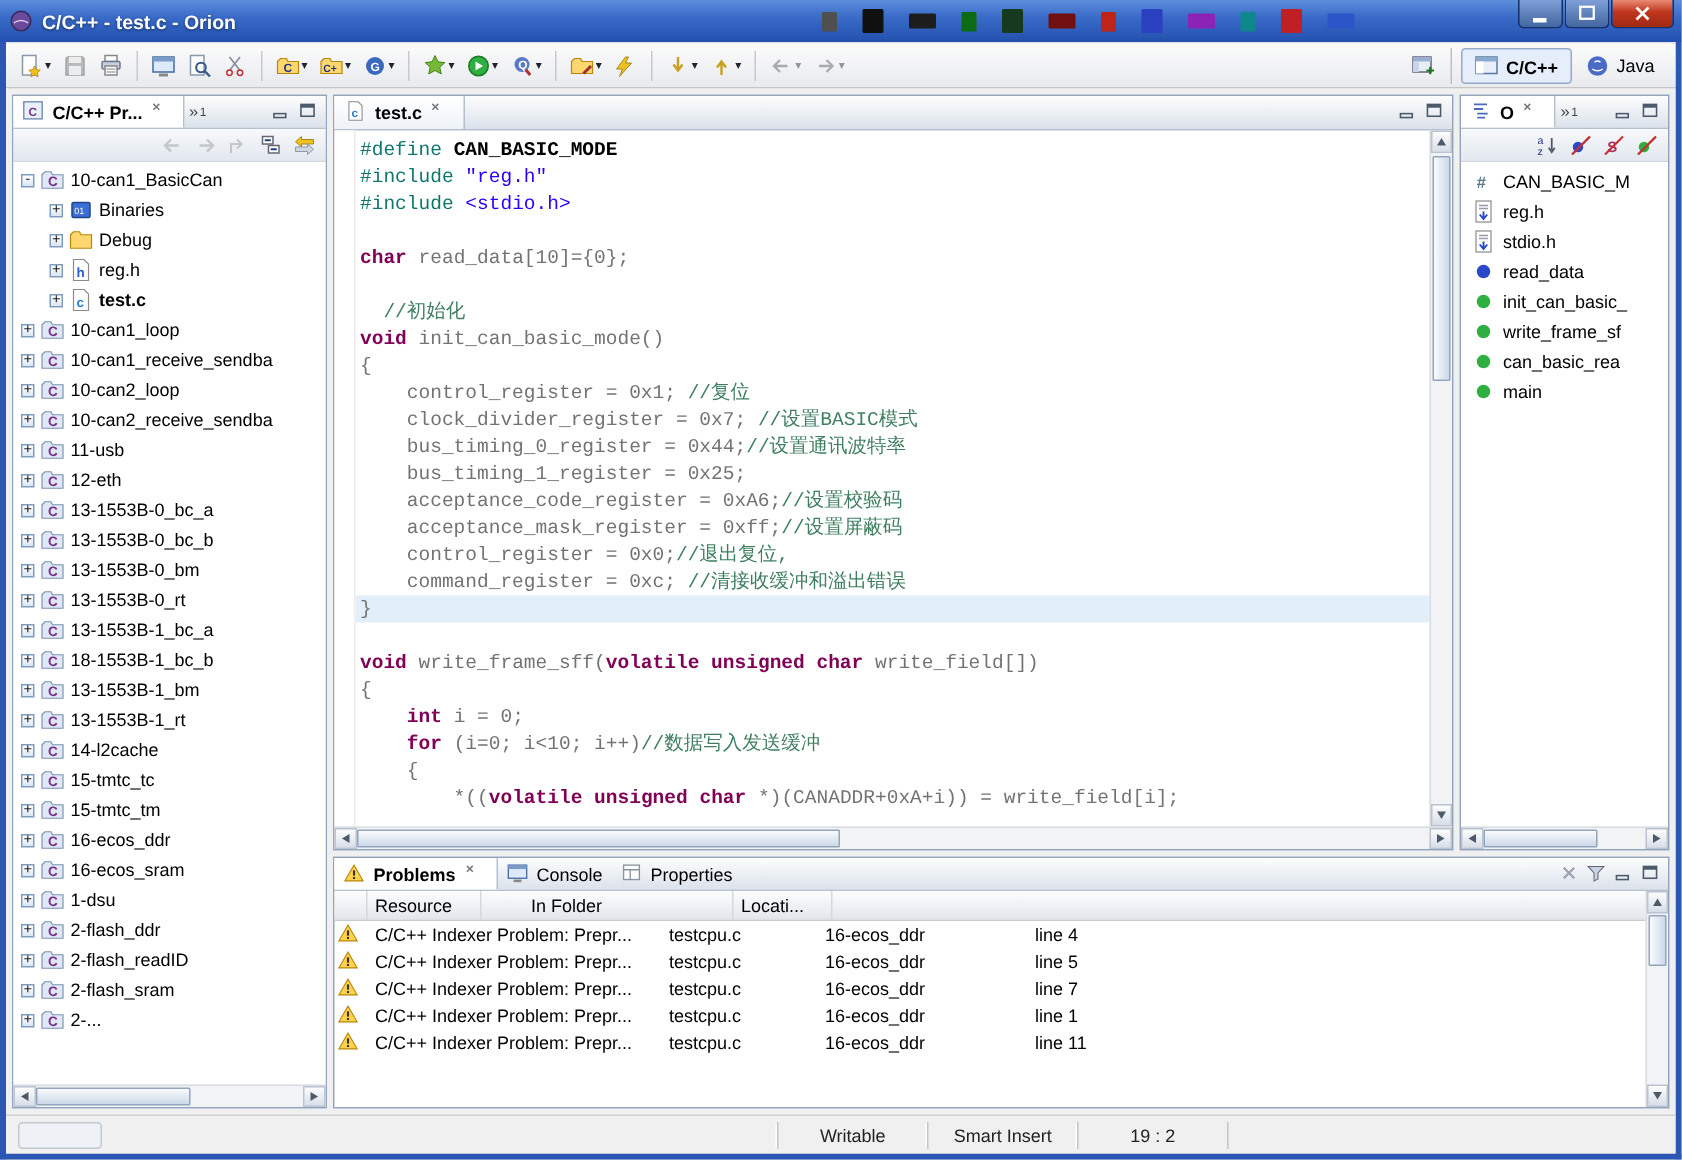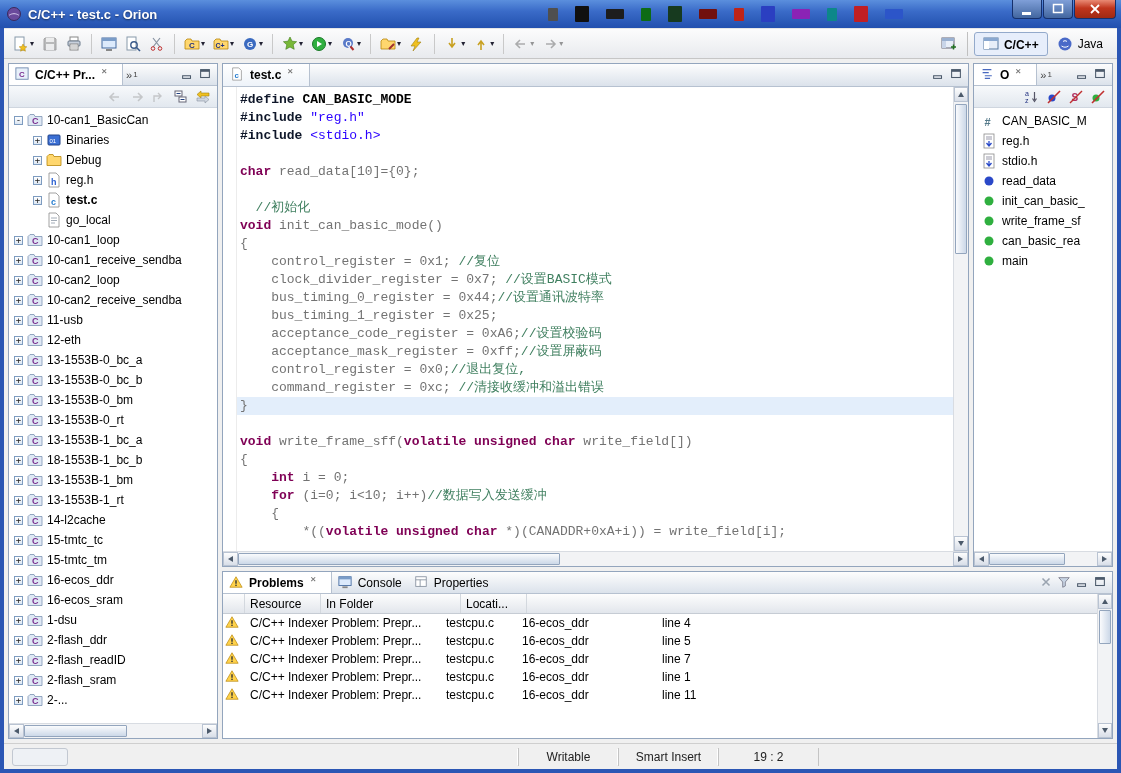--- a/index.html
+++ b/index.html
@@ -83,42 +83,42 @@
 .tri-right{border-top:3.5px solid transparent;border-bottom:3.5px solid transparent;border-left:5px solid #4c5a6b;}
 
 .editor-tabs{height:23px;flex:none;background:linear-gradient(#fdfdfd,#dbe2eb);border-bottom:1px solid #b6c1d0;display:flex;align-items:stretch;font-size:12px;}
 .editor-tab{display:flex;align-items:center;gap:4px;padding:0 7px;white-space:nowrap;}
 .editor-tab.active{background:linear-gradient(#ffffff,#eef3f9);border-right:1px solid #b6c1d0;font-weight:bold;}
 .editor-body{flex:1;min-height:0;display:flex;}
 .ruler{width:14px;flex:none;background:#fff;border-right:1px solid #ececec;}
 .code{flex:1;min-width:0;overflow:hidden;font-family:"Liberation Mono","DejaVu Sans Mono",monospace;font-size:13px;line-height:18px;padding-top:4px;white-space:pre;}
 .cl{height:18px;padding-left:3px;}
 .cl.hl{background:#e3eefb;}
-.tok-pp{color:#0f172a;font-weight:bold;}
+.tok-pp{color:#0f766e;font-weight:normal;}
 .tok-mac{color:#000;font-weight:bold;}
 .tok-kw{color:#7f0055;font-weight:bold;}
 .tok-str{color:#2a00ff;}
 .tok-cm{color:#3f7f5f;}
 .tok-pl{color:#737373;}
 
 .outline-list{flex:1;min-height:0;overflow:hidden;padding-top:3px;font-size:12px;}
 .orow{height:20px;display:flex;align-items:center;gap:5px;padding-left:7px;white-space:nowrap;}
 
 .psummary{height:20px;flex:none;padding:3px 7px;font-size:12px;background:#fff;white-space:nowrap;}
 .ptable{flex:1;min-height:0;display:flex;}
 .pmain{flex:1;min-width:0;display:flex;flex-direction:column;}
 .phead{height:20px;flex:none;background:linear-gradient(#fdfdfd,#e2e6ec);border-bottom:1px solid #c6ccd4;display:flex;font-size:12px;}
 .pcol{padding:2px 5px;border-right:1px solid #d3d8de;display:flex;align-items:center;white-space:nowrap;overflow:hidden;}
 .prows{flex:1;overflow:hidden;}
 .prow{height:18px;display:flex;align-items:center;font-size:12px;white-space:nowrap;}
 .pcell{padding:0 5px;overflow:hidden;display:flex;align-items:center;}
 .c0{width:22px;flex:none;padding:0 2px;}
 .c1{width:196px;flex:none;}
 .c2{width:76px;flex:none;}
-.c3{width:140px;flex:none;}
+.c3{width:140px;flex:none;margin-left:28px;}
 .c4{width:66px;flex:none;}
 .c5{flex:1;border-right:none;}
 
 .statusbar{height:26px;flex:none;background:#f0f0f0;border-top:1px solid #cfcfcf;display:flex;align-items:center;padding:0 8px;font-size:12px;color:#222;}
 .trim-box{width:56px;height:18px;border:1px solid #c2c8d1;border-radius:3px;background:#eef1f5;flex:none;}
 .sgap{width:450px;flex:none;}
 .scell{width:100px;height:18px;display:flex;align-items:center;justify-content:center;border-left:1px solid #c4c4c4;box-shadow:-2px 0 0 -1px #ffffff;white-space:nowrap;}
 .scell-end{width:1px;height:18px;background:#c4c4c4;}
 </style>
 </head>
@@ -513,30 +513,20 @@
             </div>
             <div class="trow d1 sel">
               <span class="exp">+</span>
               <span class="ic">
                 <svg xmlns="http://www.w3.org/2000/svg" width="16" height="16" viewBox="0 0 16 16">
                   <path d="M3 1h7l3 3v11H3z" fill="#fff" stroke="#8a8a8a" stroke-width=".8"></path>
                   <text x="5" y="12.5" font-size="9" font-weight="bold" fill="#2a7fd0">c</text>
                 </svg>
               </span>
               <span class="lbl">test.c</span>
-            </div>
-            <div class="trow d1">
-              <span class="exp-spacer"></span>
-              <span class="ic">
-                <svg xmlns="http://www.w3.org/2000/svg" width="16" height="16" viewBox="0 0 16 16">
-                  <path d="M3 1h7l3 3v11H3z" fill="#fff" stroke="#8a8a8a" stroke-width=".8"></path>
-                  <path d="M5 6h6M5 8.5h6M5 11h4" stroke="#9aa4b0" stroke-width=".9"></path>
-                </svg>
-              </span>
-              <span class="lbl">go_local</span>
             </div>
             <div class="trow d0">
               <span class="exp">+</span>
               <span class="ic">
                 <svg xmlns="http://www.w3.org/2000/svg" width="16" height="16" viewBox="0 0 16 16">
                   <path d="M1 4.5l2-2h4l1 2h7v9H1z" fill="#dfe8f4" stroke="#7c93b2" stroke-width=".8"></path>
                   <text x="5" y="12" font-size="9" font-weight="bold" fill="#7a2e8f">C</text>
                 </svg>
               </span>
               <span class="lbl">10-can1_loop</span>

